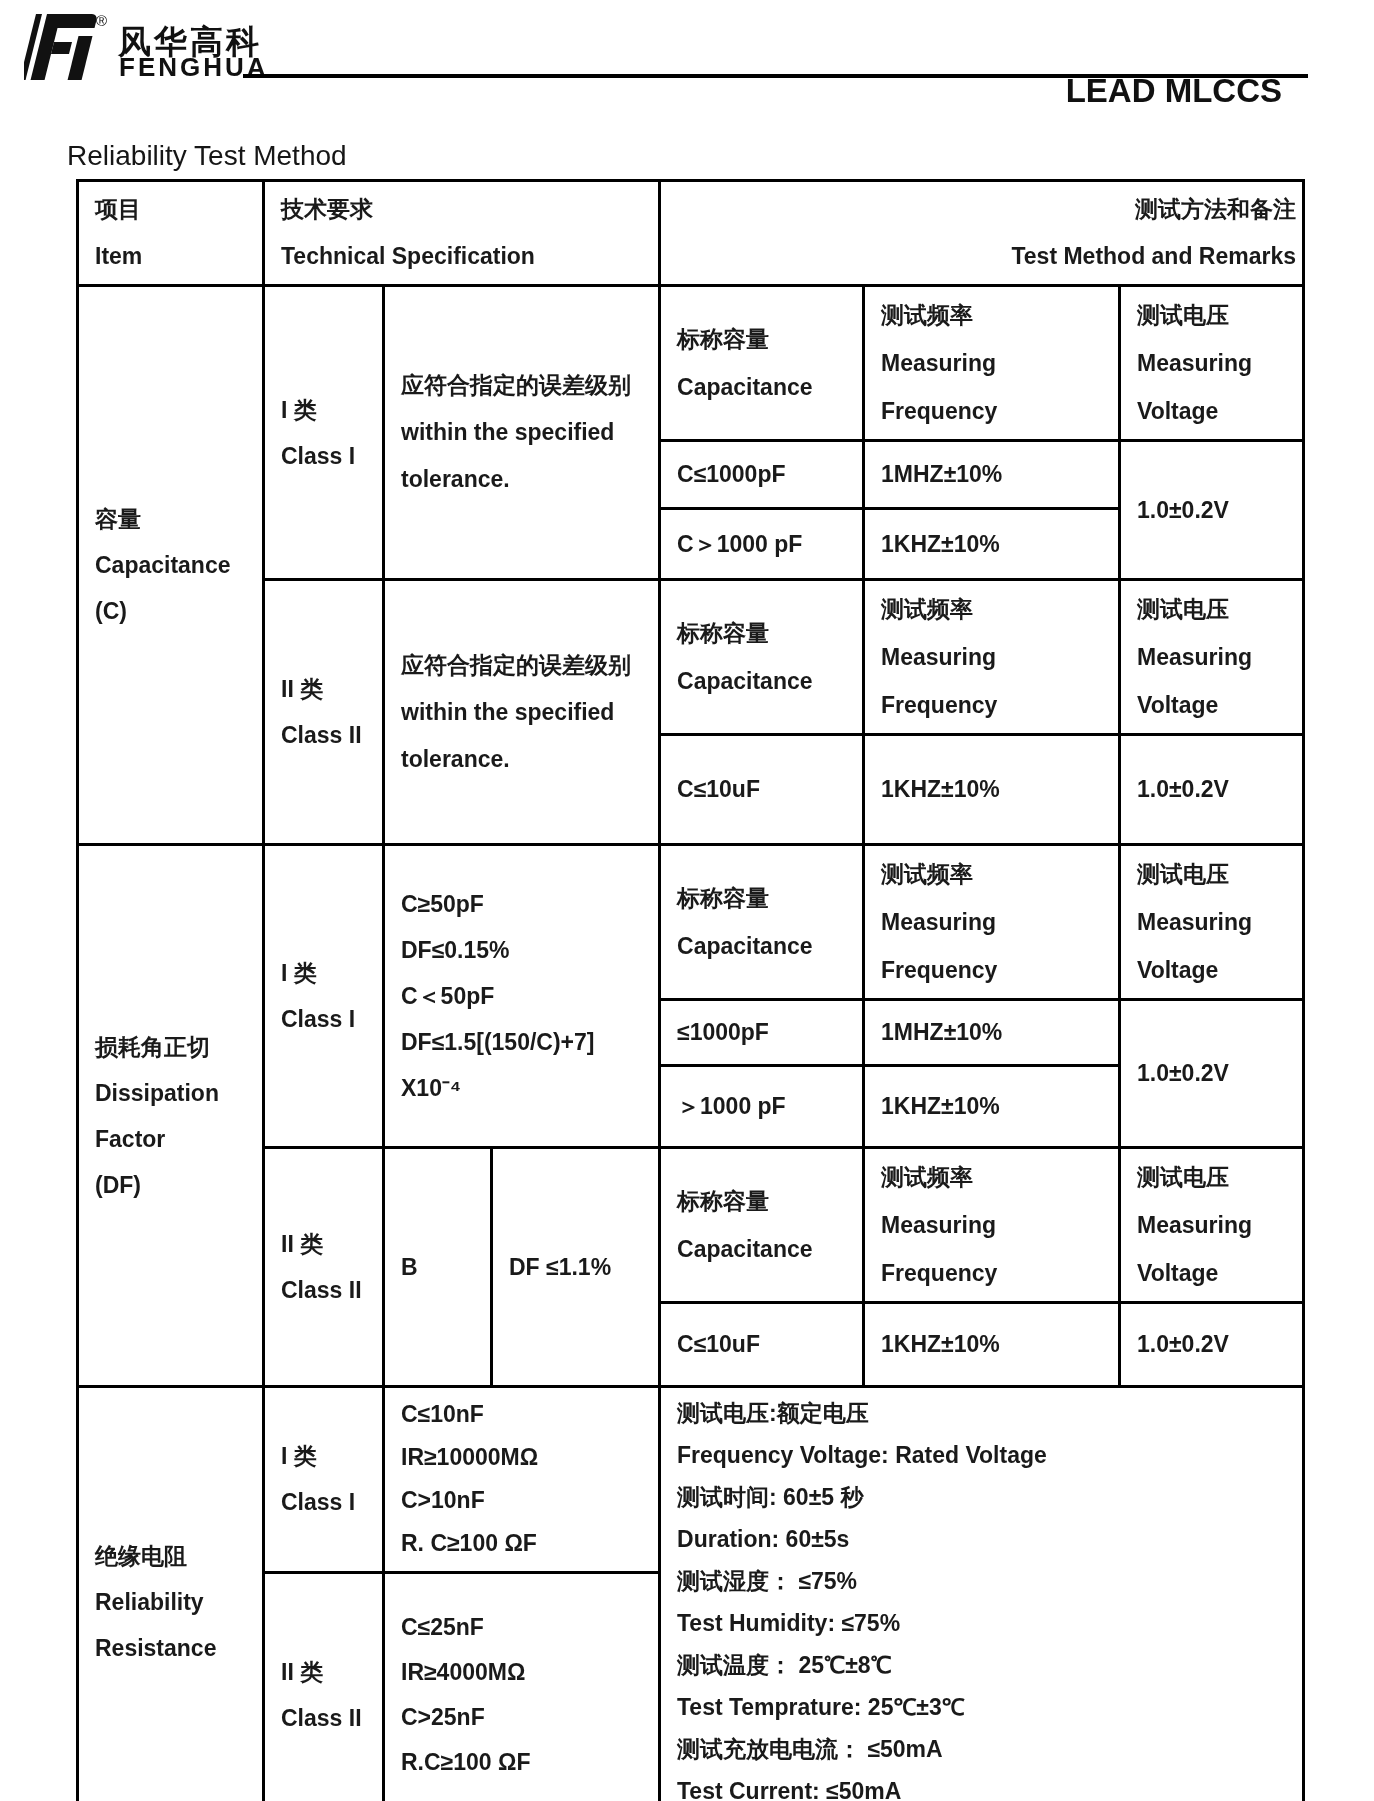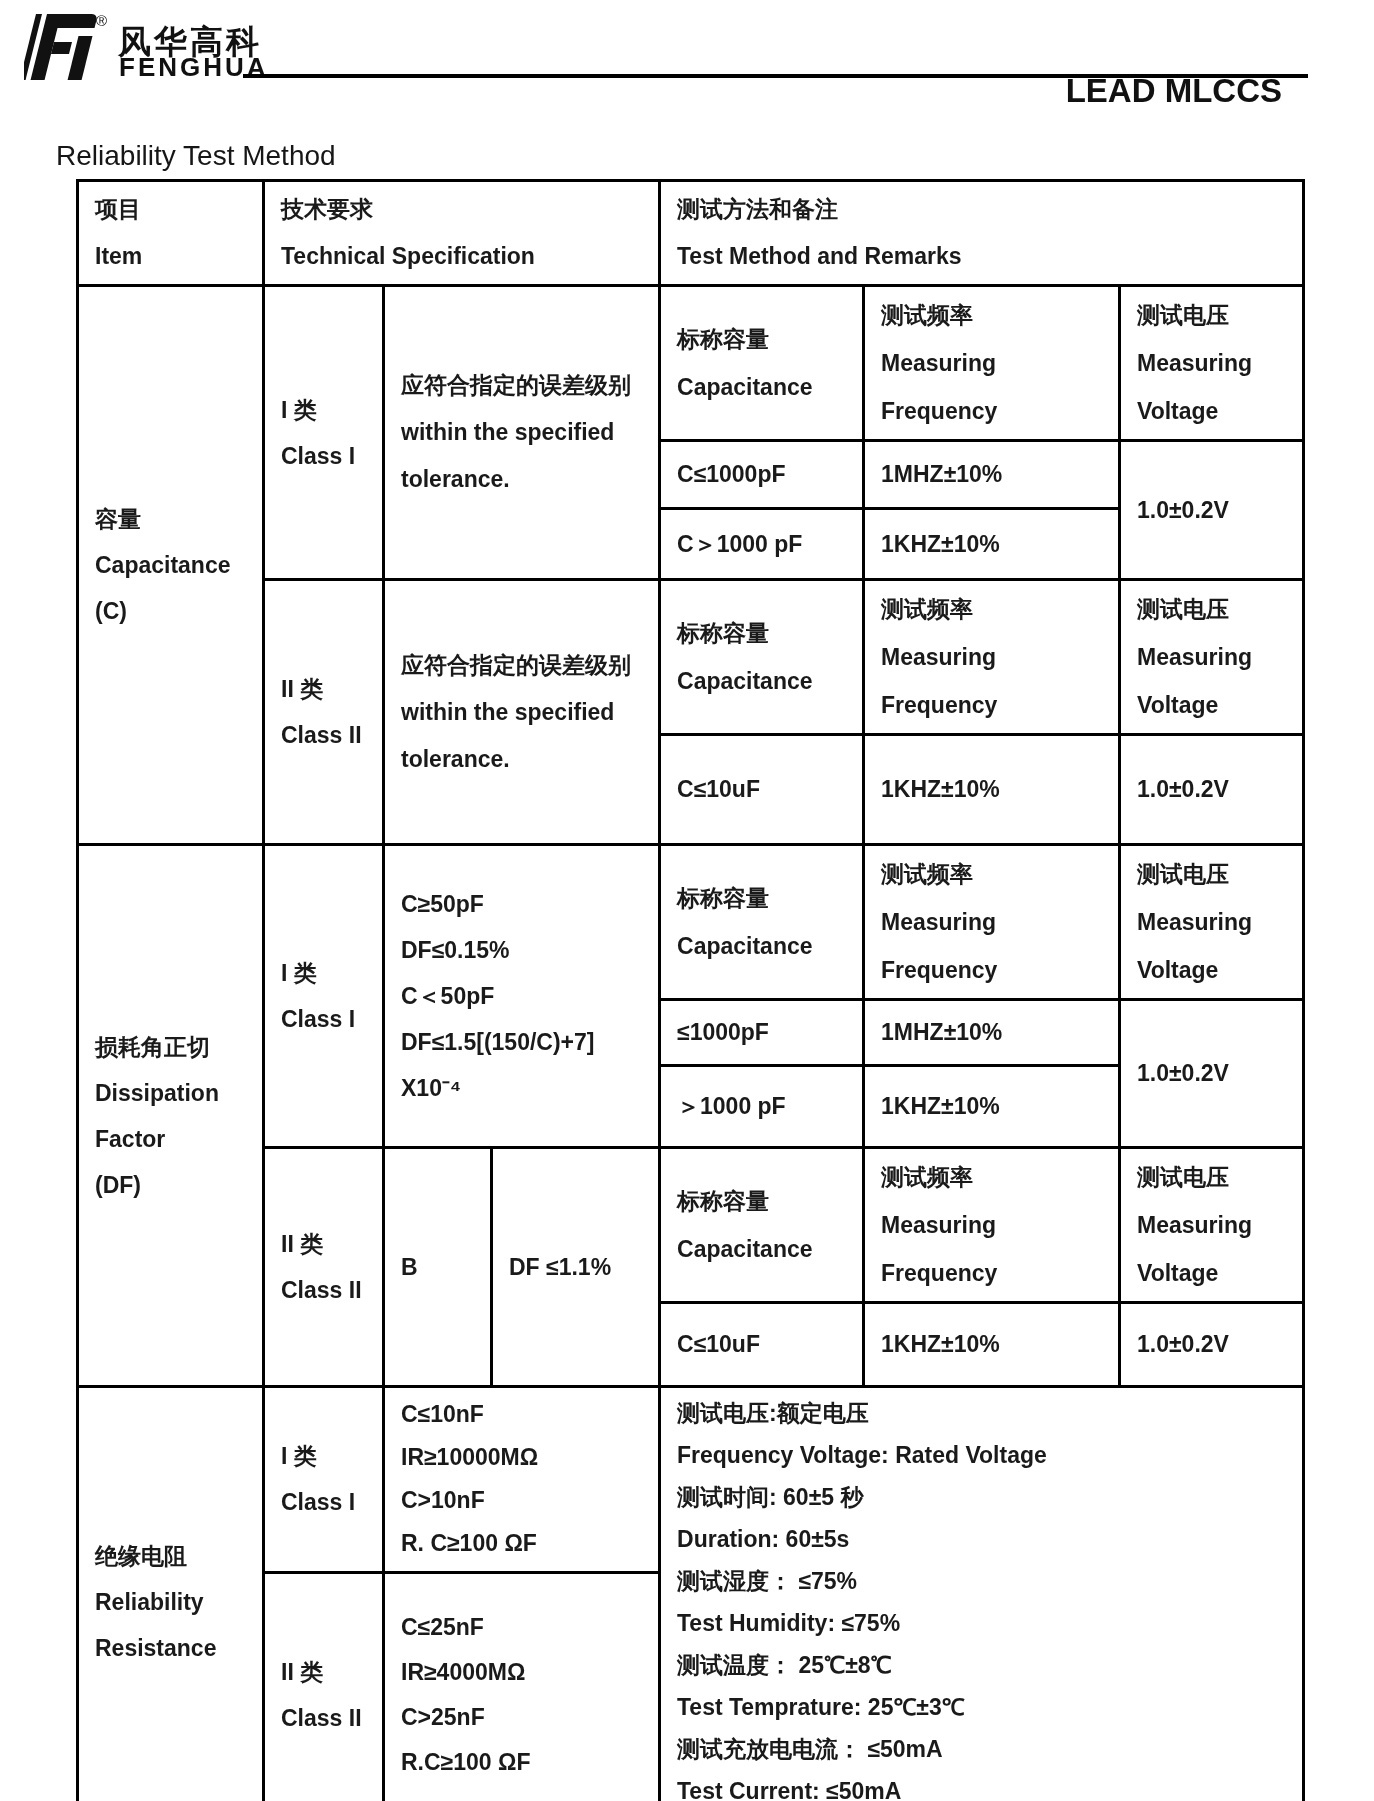--- a/index.html
+++ b/index.html
@@ -8,31 +8,31 @@
     font-family:"Liberation Sans", sans-serif; color:#1a1a1a;
   }
   
   .logo-mark { position:absolute; left:24px; top:14px; }
   .reg { position:absolute; left:96px; top:12px; font-size:15px; color:#111; }
   .brand-cn { position:absolute; left:118px; top:20px; font-size:33px; font-weight:bold; letter-spacing:3px; color:#111; }
   .brand-en { position:absolute; left:119px; top:52px; font-size:26px; font-weight:700; letter-spacing:3px; color:#111; }
   .mast-rule { position:absolute; left:243px; top:74px; width:1065px; height:4px; background:#000; }
   .doc-title { position:absolute; right:92px; top:28px; font-size:33px; font-weight:bold; color:#111;margin-top:44px; }
   
-  .page-title { position:absolute; left:56px; top:140px; font-size:28px; color:#161616; }
+  .page-title { position:absolute; left:67px; top:140px; font-size:28px; color:#161616; }
   
   .tbl-wrap { position:absolute; left:76px; top:179px; }
   table.tbl { border-collapse:collapse; table-layout:fixed; width:1226px; }
   table.tbl td {
     border:3px solid #000; vertical-align:middle; padding:4px 6px 4px 16px;
     font-size:23px; color:#1a1a1a; overflow:hidden;font-weight:bold;
   }
   td.pl26 { padding-left:26px; }
   td.pl12 { padding-left:12px; }
-  td.center { text-align:left; padding-left:0; }
+  td.center { text-align:right; padding-left:0; }
   .lh42 div { line-height:42px; }
   .lh43 div { line-height:43px; }
   .lh45 div { line-height:45px; }
   .lh46 div { line-height:46px; }
   .lh47 div { line-height:47px; }
   .lh48 div { line-height:48px; }
 </style>
 </head>
 <body>
 

